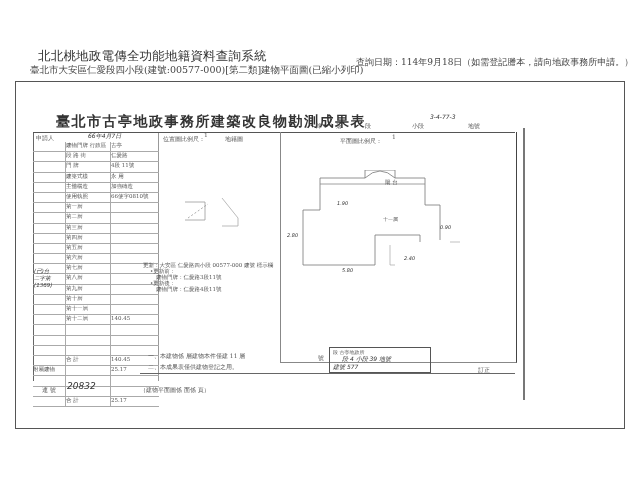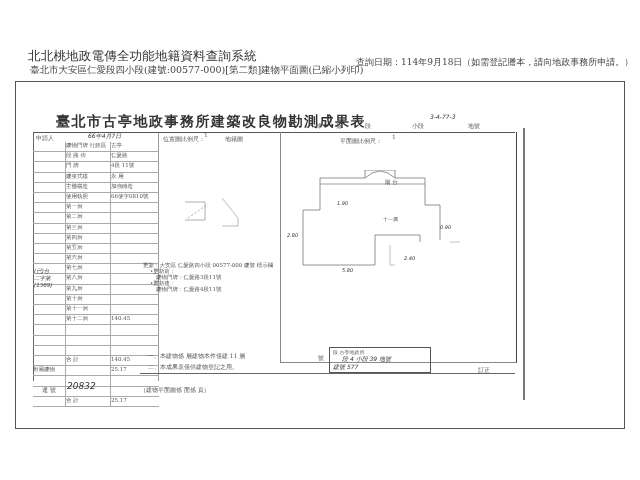--- a/index.html
+++ b/index.html
@@ -1,18 +1,18 @@
 <!DOCTYPE html>
 <html><head>
 <meta charset="utf-8">
 <style>
   html, body { margin:0; padding:0; background:#ffffff; }
   body { width:640px; height:480px; position:relative; overflow:hidden;
          font-family:"DejaVu Serif","Liberation Serif",serif; color:#222; }
-  .hdr-title { position:absolute; left:28px; top:48px; font-size:12.5px; color:#333; letter-spacing:0.2px; }
+  .hdr-title { position:absolute; left:38px; top:48px; font-size:12.5px; color:#333; letter-spacing:0.2px; }
   .hdr-sub { position:absolute; left:30px; top:64px; font-size:9.5px; color:#444; }
   .hdr-date { position:absolute; left:356px; top:56px; font-size:9px; color:#444; }
   .frame { position:absolute; left:15px; top:81px; width:610px; height:348px;
            border:1.5px solid #555; border-right-width:1px; box-sizing:border-box; background:#fff; }
   .vline { position:absolute; left:523px; top:128px; width:1.5px; height:272px; background:#777; }
 
   .form-title { position:absolute; left:56px; top:113px; font-size:14px; font-weight:bold; color:#333; letter-spacing:1.5px; }
   .form-box { position:absolute; left:33px; top:132px; width:482px; height:252px; border-top:1.5px solid #555; }
   .inner-right { position:absolute; left:280px; top:132px; width:235px; height:230px;
                  border-left:1px solid #888; border-right:1.5px solid #444; border-bottom:1px solid #888; }

